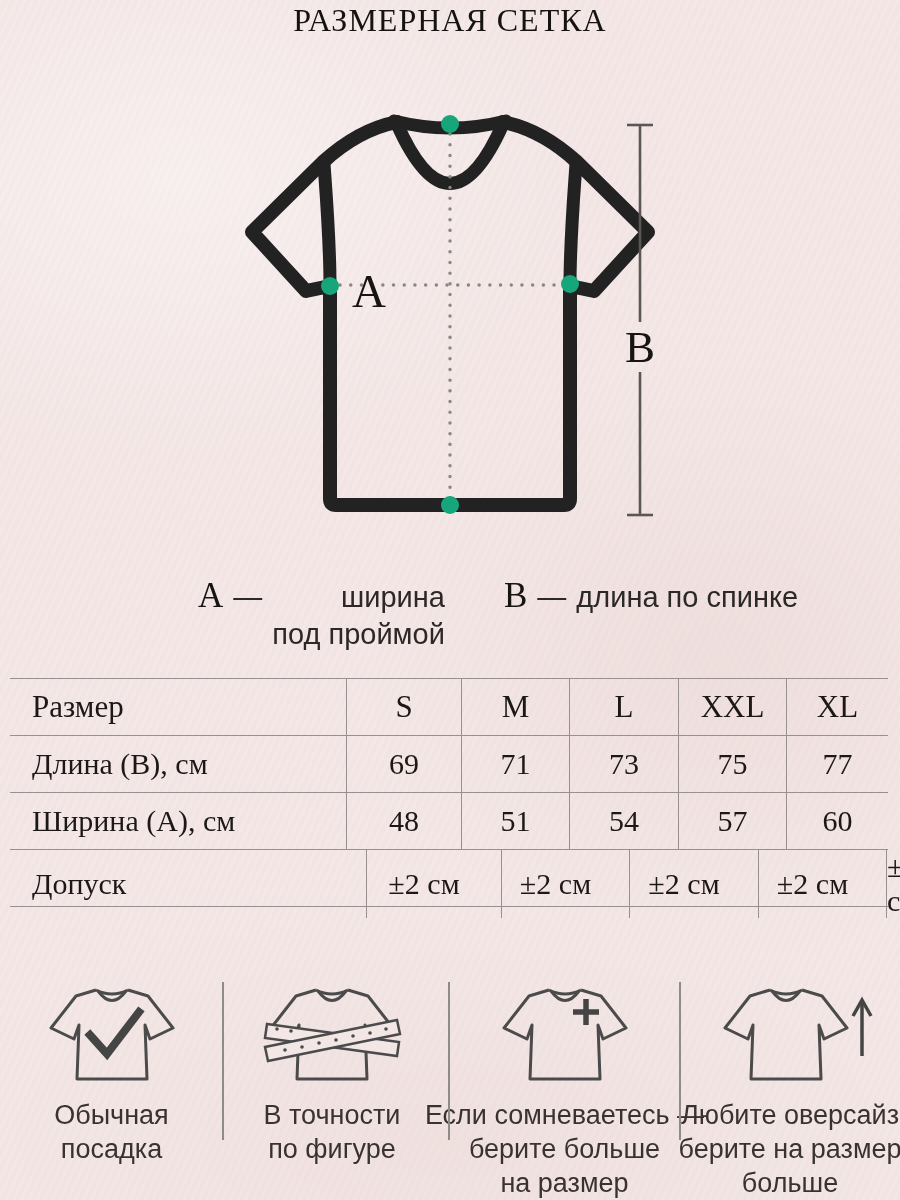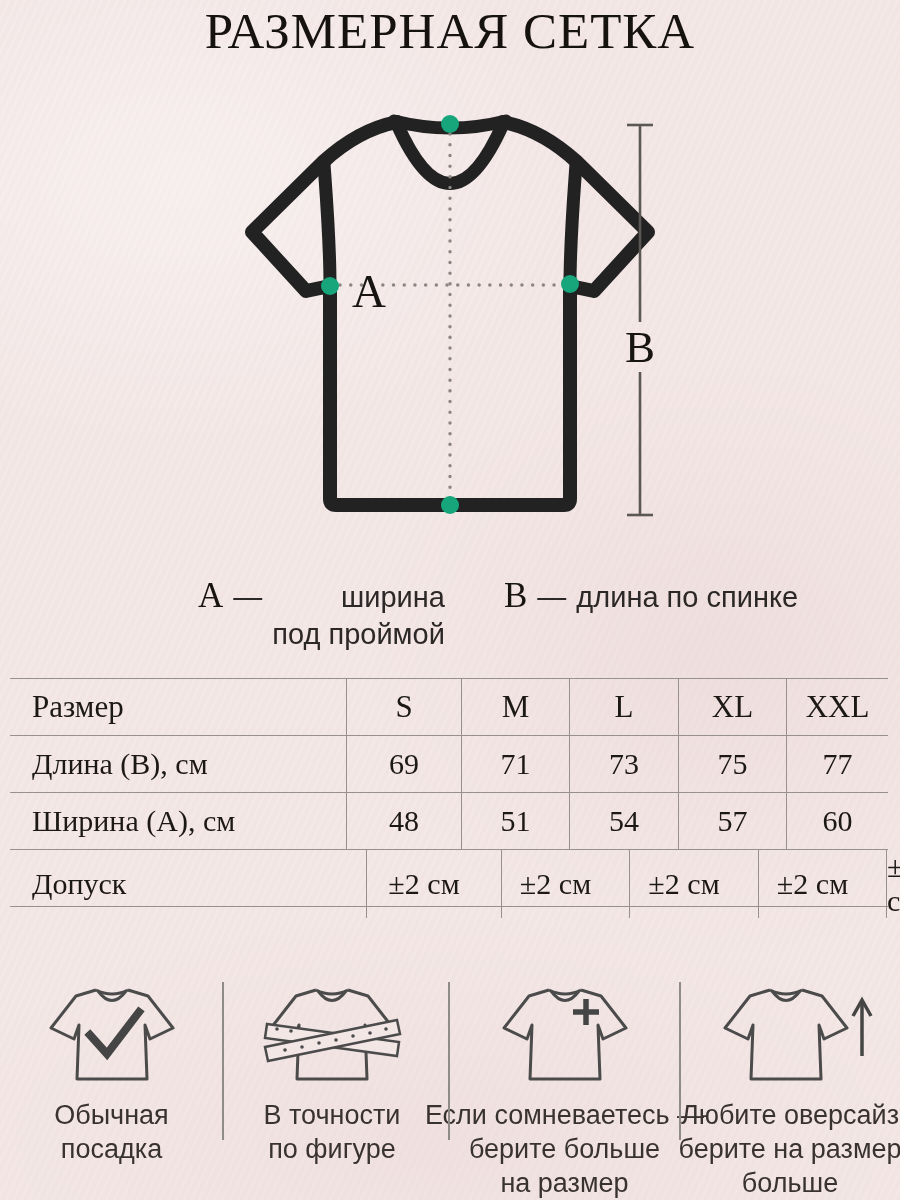--- a/index.html
+++ b/index.html
@@ -13,21 +13,21 @@
     background-image:
       radial-gradient(ellipse 600px 400px at 20% 15%, rgba(255,255,255,0.35), rgba(255,255,255,0) 70%),
       radial-gradient(ellipse 500px 420px at 80% 55%, rgba(233,214,212,0.5), rgba(233,214,212,0) 70%),
       radial-gradient(ellipse 700px 300px at 50% 95%, rgba(236,219,217,0.55), rgba(236,219,217,0) 75%),
       repeating-linear-gradient(115deg, rgba(255,255,255,0.05) 0 3px, rgba(214,192,190,0.06) 3px 7px);
   }
   .title{
     position:absolute;top:2px;left:0;width:100%;
     text-align:center;
     font-family:"Liberation Serif",serif;
-    font-size:51px;font-weight:500;
+    font-size:32px;font-weight:500;
     letter-spacing:1px;
     color:#151210;
   }
   .diagram{position:absolute;top:100px;left:0;}
   .legend{
     position:absolute;top:576px;left:0;width:900px;
     font-size:29px;color:#2c2827;
   }
   .legend-a{position:absolute;left:198px;top:0;display:flex;align-items:baseline;}
   .legend-b{position:absolute;left:504px;top:0;display:flex;align-items:baseline;}
@@ -145,22 +145,22 @@
       <span>длина по спинке</span>
     </div>
   </div>
 
   <div class="size-table">
     <div class="trow hdr">
       <div class="cell">Размер</div>
       <div class="cell">S</div>
       <div class="cell">M</div>
       <div class="cell">L</div>
+      <div class="cell">XXL</div>
       <div class="cell">XL</div>
-      <div class="cell">XXL</div>
     </div>
     <div class="trow">
       <div class="cell">Длина (B), см</div>
       <div class="cell">69</div>
       <div class="cell">71</div>
       <div class="cell">73</div>
       <div class="cell">75</div>
       <div class="cell">77</div>
     </div>
     <div class="trow">

